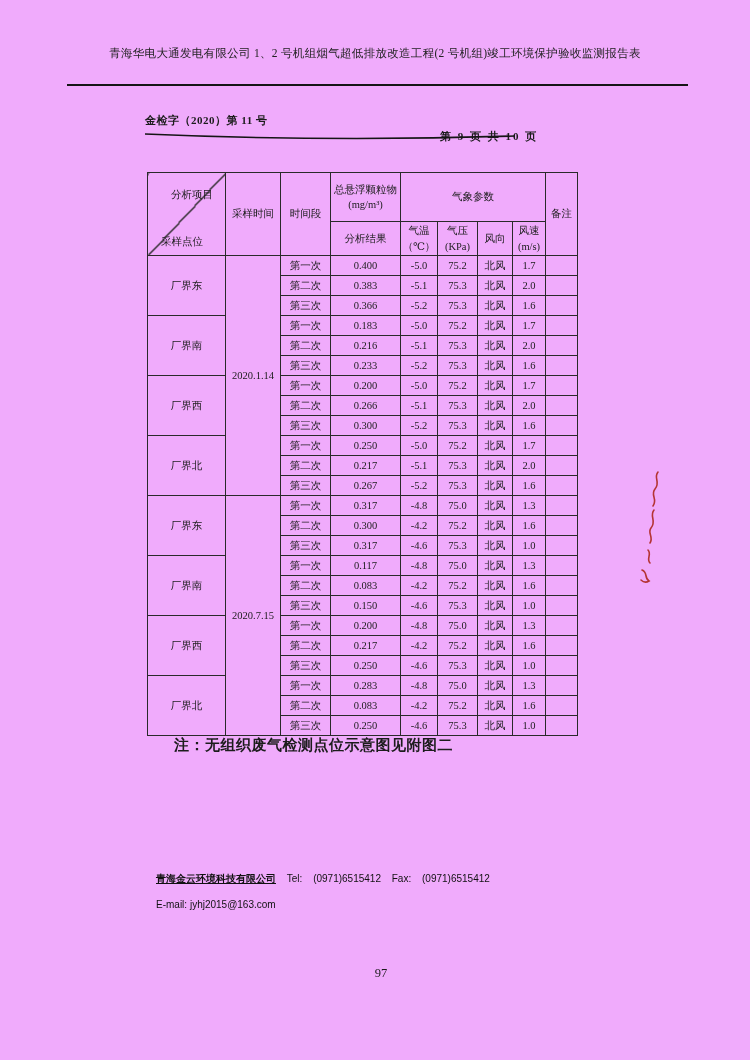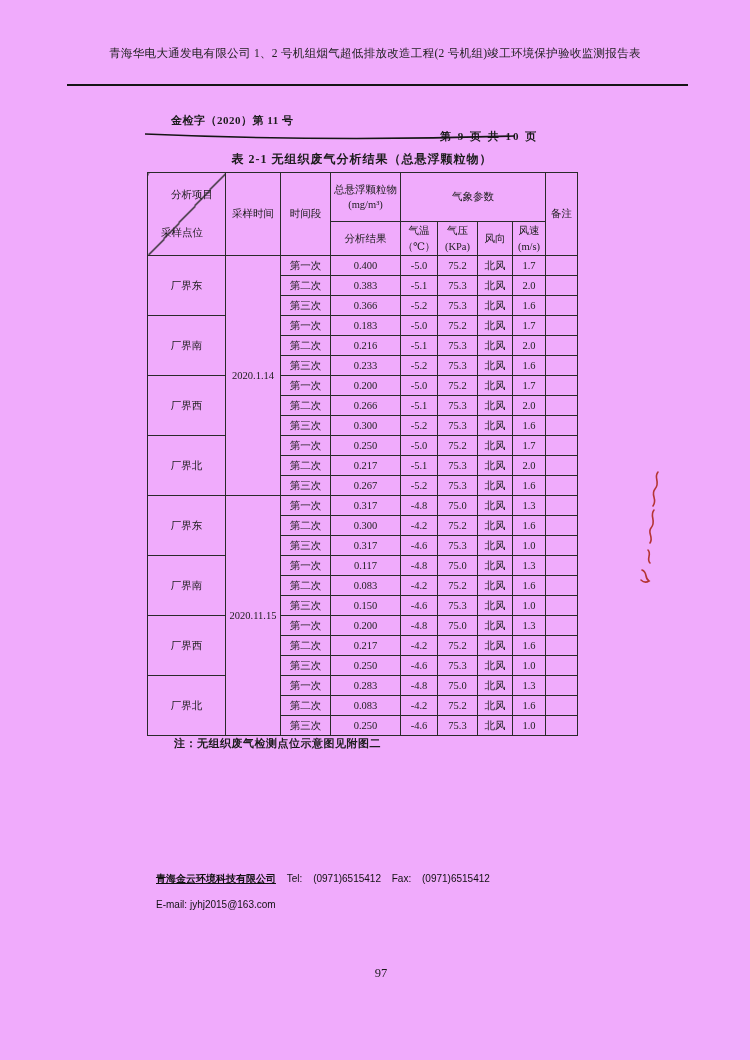--- a/index.html
+++ b/index.html
@@ -9,21 +9,21 @@
     color:#1c1c1c;
   }
   .page{position:relative;width:750px;height:1060px;background:#f0abfc;overflow:hidden;}
 
   .header-title{
     position:absolute;top:46px;left:0;width:750px;
     text-align:center;font-size:11.5px;letter-spacing:.3px;color:#222;
   }
   .top-rule{position:absolute;top:84px;left:67px;width:621px;border-top:2px solid #151515;}
 
-  .doc-number{position:absolute;top:113px;left:145px;font-size:11px;font-weight:bold;letter-spacing:.5px;margin-left:26px;}
+  .doc-number{position:absolute;top:113px;left:145px;font-size:11px;font-weight:bold;letter-spacing:.5px;}
   .page-indicator{position:absolute;top:116px;left:440px;font-size:11px;font-weight:bold;letter-spacing:2px;margin-top:13px;}
   .mid-rule{position:absolute;top:131px;left:144px;width:372px;height:10px;}
 
   .table-title{
     position:absolute;top:151px;left:147px;width:430px;
     text-align:center;font-size:12px;font-weight:bold;letter-spacing:1px;
   }
 
   table.report{
     position:absolute;top:172px;left:147px;width:430px;
@@ -42,23 +42,23 @@
   .two-line span{display:block;line-height:1.45;}
 
   th.diag{position:relative;
     background:linear-gradient(to bottom right,
       transparent calc(50% - .7px),
       #2a2a2a calc(50% - .7px),
       #2a2a2a calc(50% + .7px),
       transparent calc(50% + .7px));
   }
   .diag-top{position:absolute;top:15px;left:23px;font-size:10.5px;}
-  .diag-bottom{position:absolute;bottom:15px;left:13px;font-size:10.5px;}
-
-  .note{position:absolute;top:736px;left:174px;font-size:11px;font-weight:600;letter-spacing:.5px;}
+  .diag-bottom{position:absolute;bottom:6px;left:13px;font-size:10.5px;}
+
+  .note{position:absolute;top:736px;left:174px;font-size:15px;font-weight:600;letter-spacing:.5px;}
 
   .red-annotation{position:absolute;top:466px;left:634px;width:34px;height:120px;}
 
   .footer{
     position:absolute;top:872px;left:156px;width:470px;
     font-family:"Liberation Sans","DejaVu Sans",sans-serif;
     font-size:10px;color:#111;
   }
   .footer .line1{white-space:nowrap;}
   .footer .company{font-weight:bold;text-decoration:underline;}
@@ -74,21 +74,20 @@
 
   <div class="header-title">青海华电大通发电有限公司 1、2 号机组烟气超低排放改造工程(2 号机组)竣工环境保护验收监测报告表</div>
   <div class="top-rule"></div>
 
   <div class="doc-number">金检字（2020）第 11 号</div>
   <div class="page-indicator">第 9 页 共 10 页</div>
   <svg class="mid-rule" viewBox="0 0 372 10" preserveAspectRatio="none">
     <path d="M1,3 Q186,11 371,5" stroke="#151515" stroke-width="1.6" fill="none"></path>
   </svg>
 
-  <div class="table-title">表 2-1  无组织废气分析结果（总悬浮颗粒物）</div>
 
   <table class="report">
     <colgroup>
       <col style="width:78px">
         <col style="width:55px">
         <col style="width:50px">
       <col style="width:70px">
         <col style="width:37px">
         <col style="width:40px">
       <col style="width:35px">
@@ -236,21 +235,21 @@
           <td>第三次</td>
           <td>0.267</td>
           <td>-5.2</td>
           <td>75.3</td>
           <td>北风</td>
           <td>1.6</td>
           <td></td>
         </tr>
         <tr>
           <td rowspan="3">厂界东</td>
-          <td rowspan="12">2020.11.15</td>
+          <td rowspan="12">2020.7.15</td>
           <td>第一次</td>
           <td>0.317</td>
           <td>-4.8</td>
           <td>75.0</td>
           <td>北风</td>
           <td>1.3</td>
           <td></td>
         </tr>
         <tr>
           <td>第二次</td>

